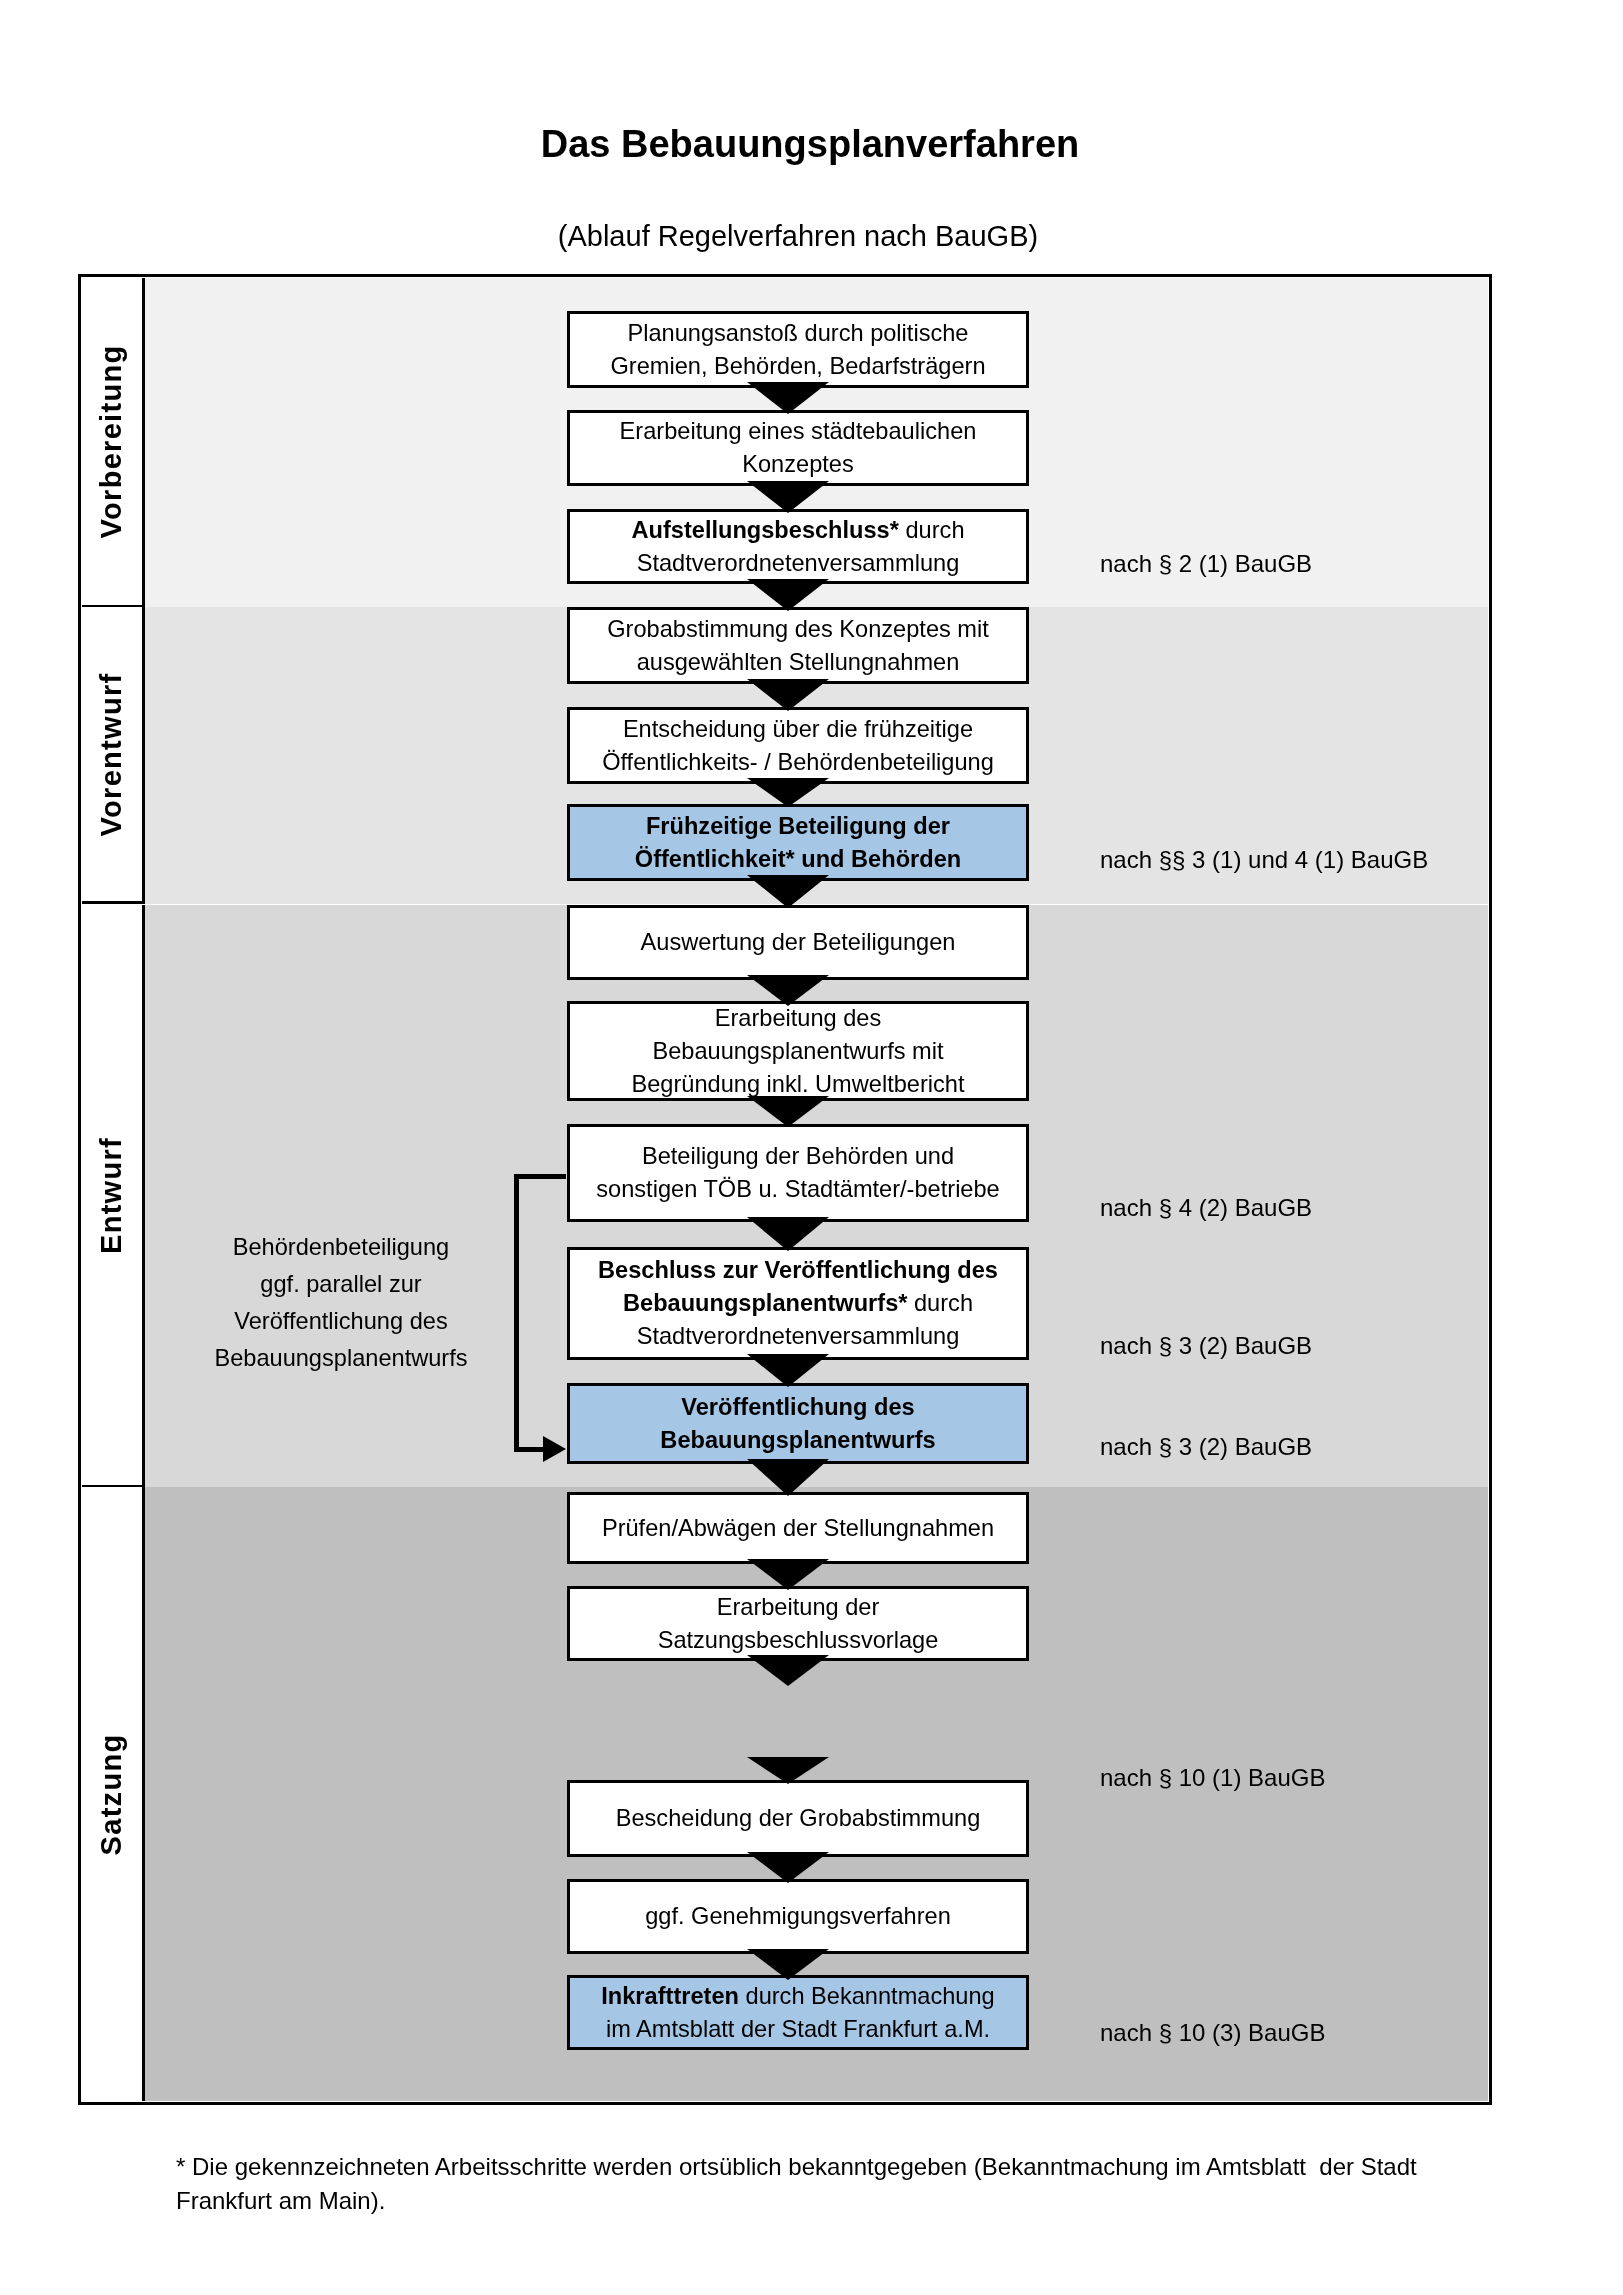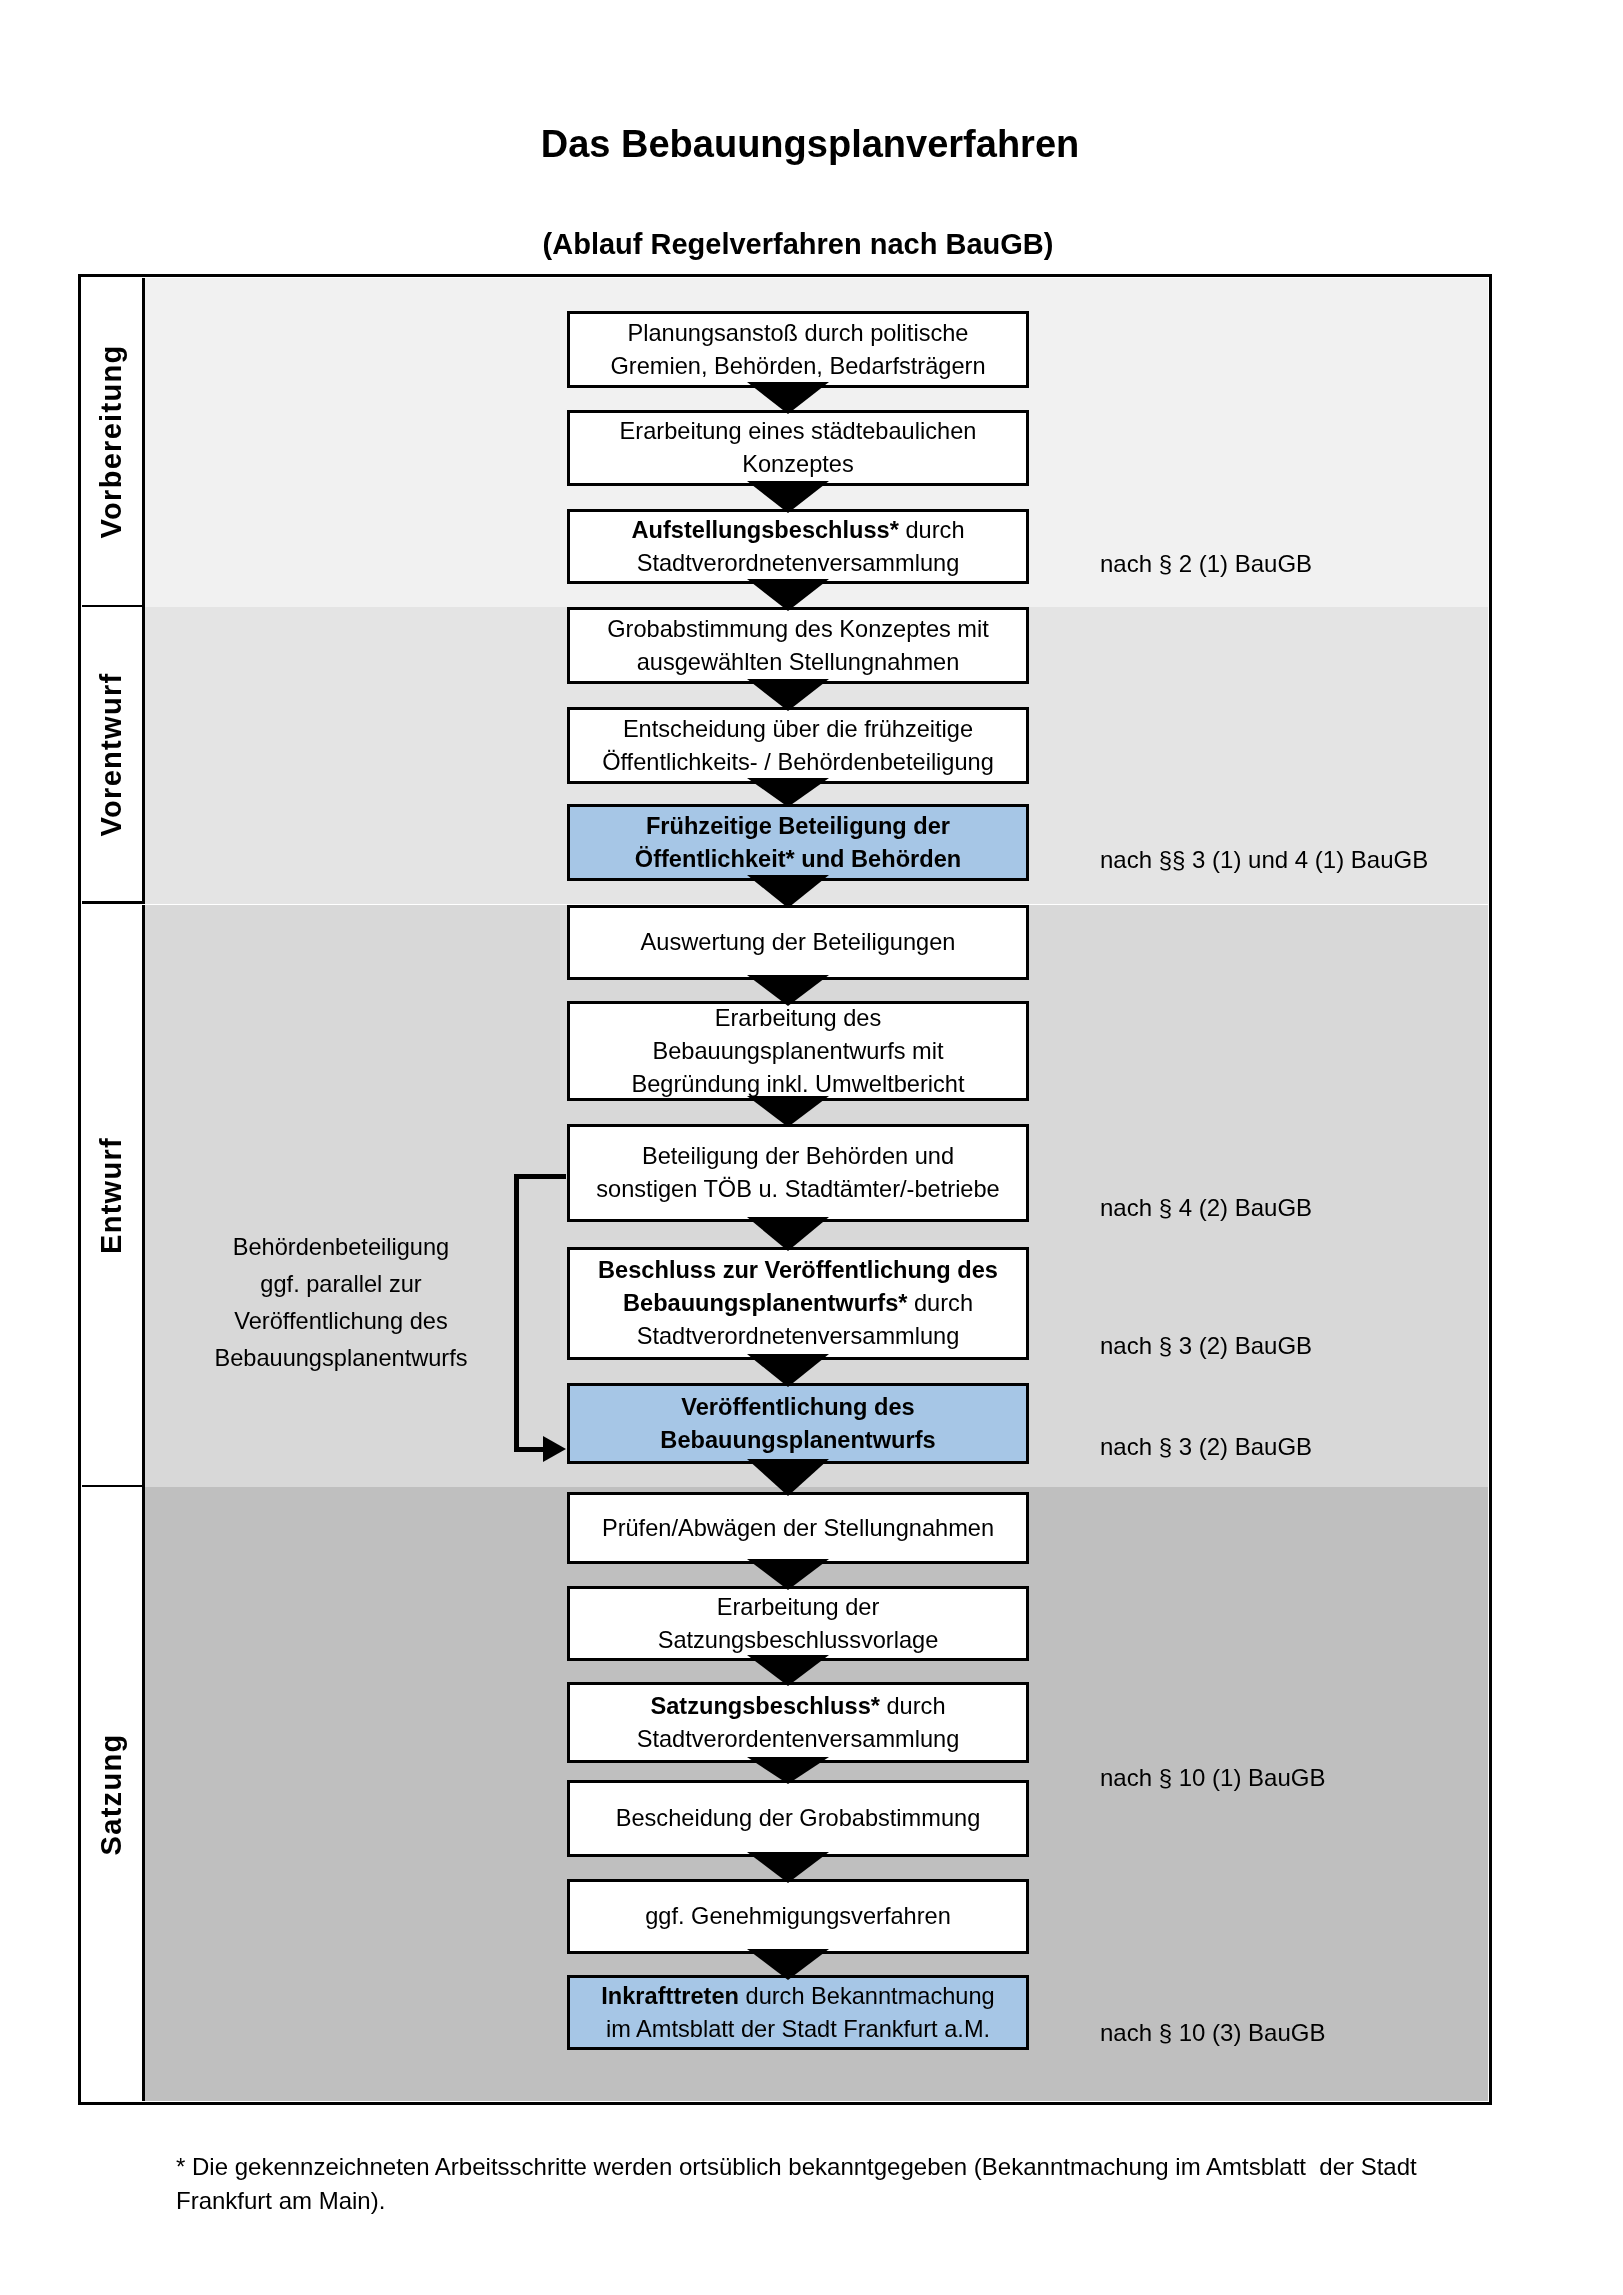--- a/index.html
+++ b/index.html
@@ -1,21 +1,21 @@
 <!DOCTYPE html>
 <html style="--highlight-blue: #a6c6e6; --phase-bg-vorbereitung: #f1f1f1; --phase-bg-vorentwurf: #e4e4e4; --phase-bg-entwurf: #d8d8d8; --phase-bg-satzung: #bfbfbf;font-size:10.5px"><head>
 <meta charset="utf-8">
 <style>
   html,body{margin:0;padding:0;background:#ffffff;}
   body{width:1623px;height:2295px;font-family:"Liberation Sans",sans-serif;color:#000;}
   #page{position:relative;width:1623px;height:2295px;overflow:hidden;background:#fff;}
   .abs{position:absolute;}
 
   #title{left:0;top:123px;width:1596px;text-align:center;font-size:38px;font-weight:bold;padding-left:12px;}
-  #subtitle{left:0;top:228px;width:1596px;text-align:center;font-size:29px;font-weight:bold;}
+  #subtitle{left:0;top:220px;width:1596px;text-align:center;font-size:29px;font-weight:normal;}
 
   #frame{left:78px;top:274px;width:1414px;height:1831px;border:3.9px solid #000;box-sizing:border-box;}
 
   .phase-cell{left:82px;width:63px;background:#ffffff;border-right:3.9px solid #000;box-sizing:border-box;
               display:flex;align-items:center;justify-content:center;}
   .phase-cell.sep{border-bottom:3.9px solid #000;}
   .phase-label{transform:rotate(-90deg);font-weight:bold;font-size:29px;white-space:nowrap;letter-spacing:1.3px;}
 
   .phase-bg{left:145px;width:1343px;}
   .bg-1{background:var(--phase-bg-vorbereitung);}
@@ -96,22 +96,20 @@
   <div class="abs step" style="top:1124px;height:98px;"><span><span class="b"></span><span>Beteiligung der Behörden und
 sonstigen TÖB u. Stadtämter/-betriebe</span></span></div>
   <div class="abs step" style="top:1247px;height:113px;"><span><span class="b">Beschluss zur Veröffentlichung des
 Bebauungsplanentwurfs*</span><span> durch
 Stadtverordnetenversammlung</span></span></div>
   <div class="abs step hl" style="top:1383px;height:81px;"><span><span class="b">Veröffentlichung des
 Bebauungsplanentwurfs</span><span></span></span></div>
   <div class="abs step" style="top:1492px;height:72px;"><span><span class="b"></span><span>Prüfen/Abwägen der Stellungnahmen</span></span></div>
   <div class="abs step" style="top:1586px;height:75px;"><span><span class="b"></span><span>Erarbeitung der
 Satzungsbeschlussvorlage</span></span></div>
-  <div class="abs step" style="top:1682px;height:81px;"><span><span class="b">Satzungsbeschluss*</span><span> durch
-Stadtverordentenversammlung</span></span></div>
   <div class="abs step" style="top:1780px;height:77px;"><span><span class="b"></span><span>Bescheidung der Grobabstimmung</span></span></div>
   <div class="abs step" style="top:1879px;height:75px;"><span><span class="b"></span><span>ggf. Genehmigungsverfahren</span></span></div>
   <div class="abs step hl" style="top:1975px;height:75px;"><span><span class="b">Inkrafttreten</span><span> durch Bekanntmachung
 im Amtsblatt der Stadt Frankfurt a.M.</span></span></div>
 
   <div class="abs arrow" style="top:382px;border-top:32px solid #000;"></div>
   <div class="abs arrow" style="top:481px;border-top:32px solid #000;"></div>
   <div class="abs arrow" style="top:579px;border-top:32px solid #000;"></div>
   <div class="abs arrow" style="top:679px;border-top:32px solid #000;"></div>
   <div class="abs arrow" style="top:778px;border-top:29.5px solid #000;"></div>

